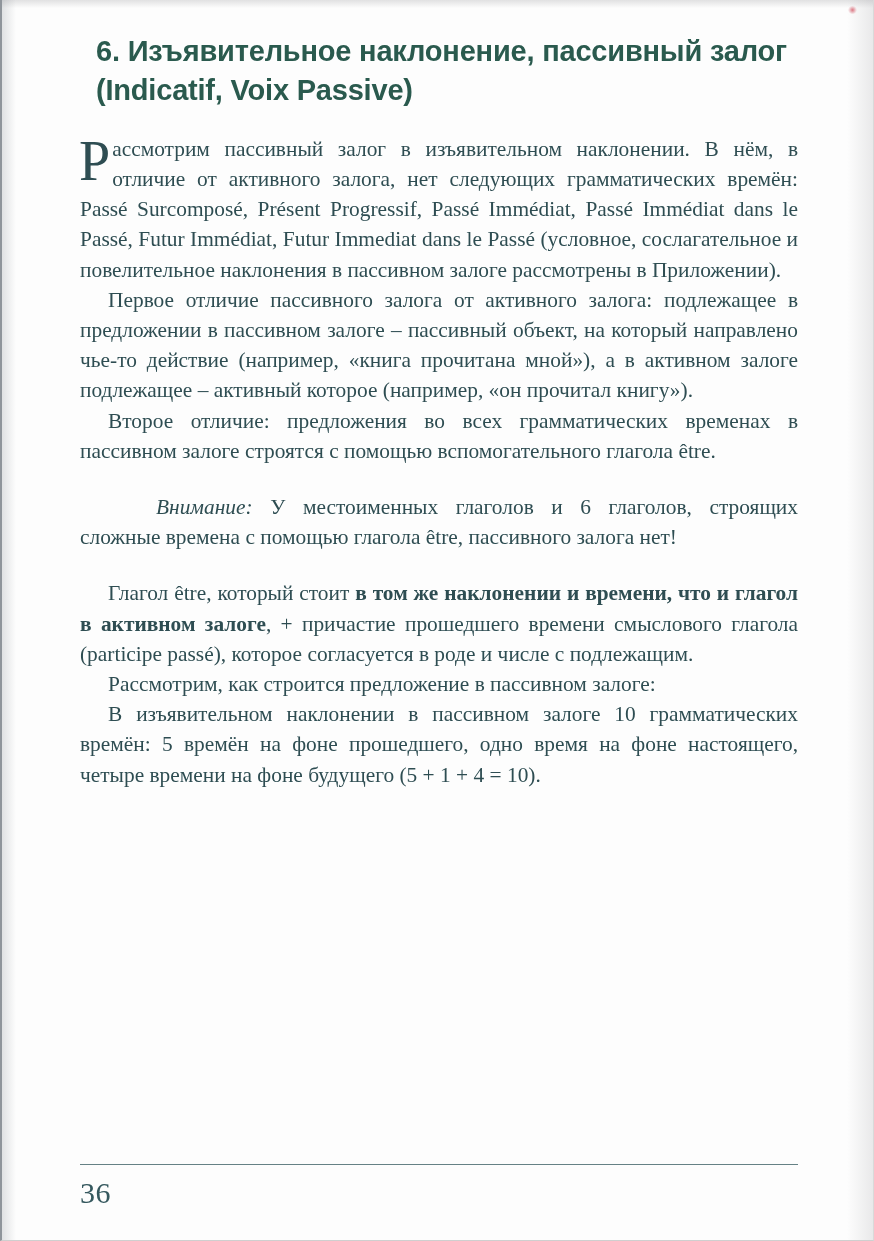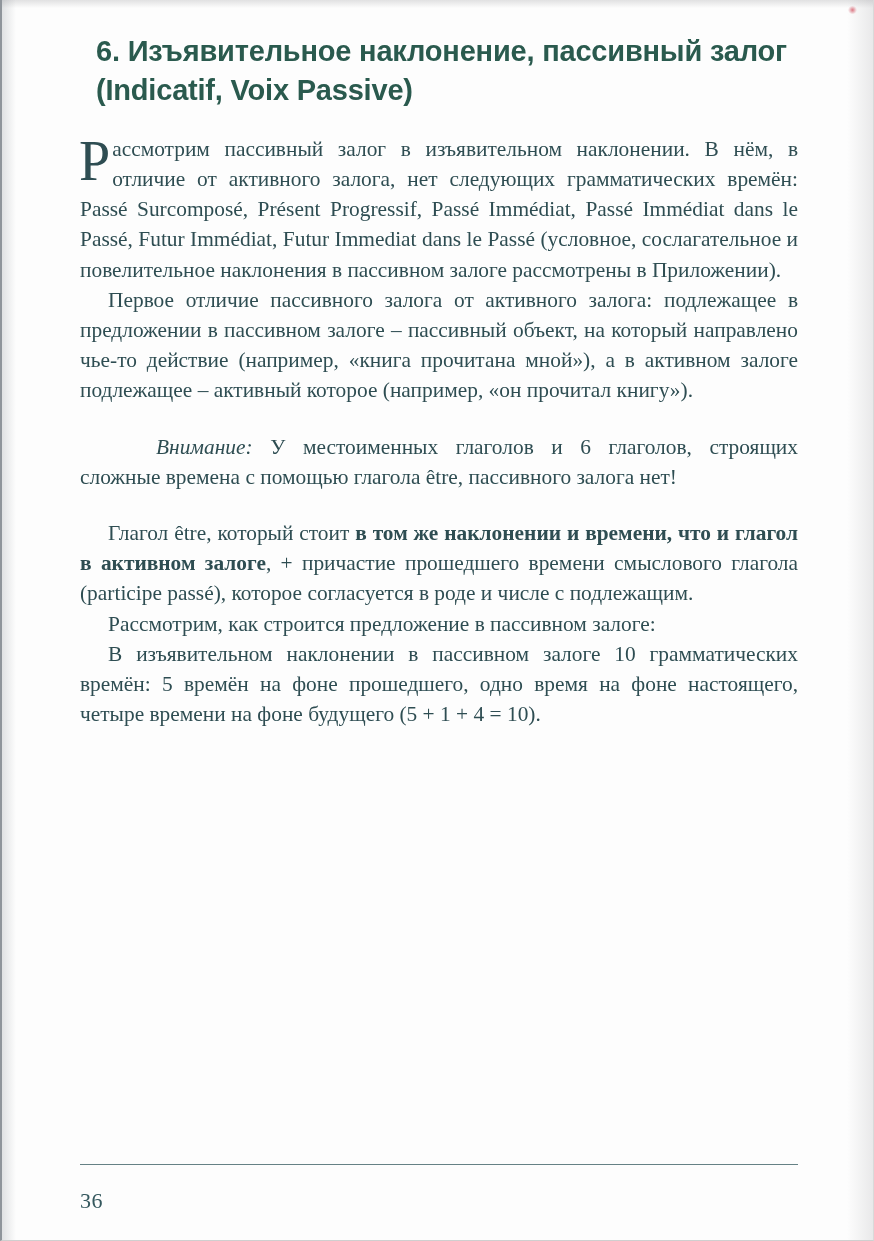--- a/index.html
+++ b/index.html
@@ -132,24 +132,23 @@
     width: 718px;
     height: 1px;
     background: #4a6b70;
     opacity: 0.85;
   }
 
   .page-number {
     position: absolute;
     left: 78px;
     top: 1176px;
-    font-size: 22px;
+    font-size: 30px;
     color: #35585e;
     letter-spacing: 0.5px;
-    margin-top: 12px;
   }
 </style>
 </head>
 <body>
 
 <div class="page">
 
   <div class="scan-top-shade"></div>
   <div class="scan-left-shade"></div>
   <div class="scan-right-shade"></div>
@@ -158,20 +157,21 @@
   <div class="content">
 
     <h1 class="chapter-title">6. Изъявительное наклонение, пассивный залог (Indicatif, Voix Passive)</h1>
 
     <div class="body-block">
 
       <p class="para first"><span class="dropcap">Р</span><span>ассмотрим пассивный залог в изъявительном наклонении. В нём, в отличие от активного залога, нет следующих грамматических времён: Passé Surcomposé, Présent Progressif, Passé Immédiat, Passé Immédiat dans le Passé, Futur Immédiat, Futur Immediat dans le Passé (условное, сослагательное и повелительное наклонения в пассивном залоге рассмотрены в Приложении).</span></p>
 
       <p class="para">Первое отличие пассивного залога от активного залога: подлежащее в предложении в пассивном залоге – пассивный объект, на который направлено чье-то действие (например, «книга прочитана мной»), а в активном залоге подлежащее – активный которое (например, «он прочитал книгу»).</p>
 
+      <p class="para">Второе отличие: предложения во всех грамматических временах в пассивном залоге строятся с помощью вспомогательного глагола être.</p>
 
 
       <div class="gap-md"></div>
 
       <p class="attn-para"><span class="attn-word">Внимание:</span><span> У местоименных глаголов и 6 глаголов, строящих сложные времена с помощью глагола être, пассивного залога нет!</span></p>
 
       <div class="gap-md"></div>
 
       <p class="para"><span>Глагол être, который стоит </span><b class="strong">в том же наклонении и времени, что и глагол в активном залоге</b><span>, + причастие прошедшего времени смыслового глагола (participe passé), которое согласуется в роде и числе с подлежащим.</span></p>
 

